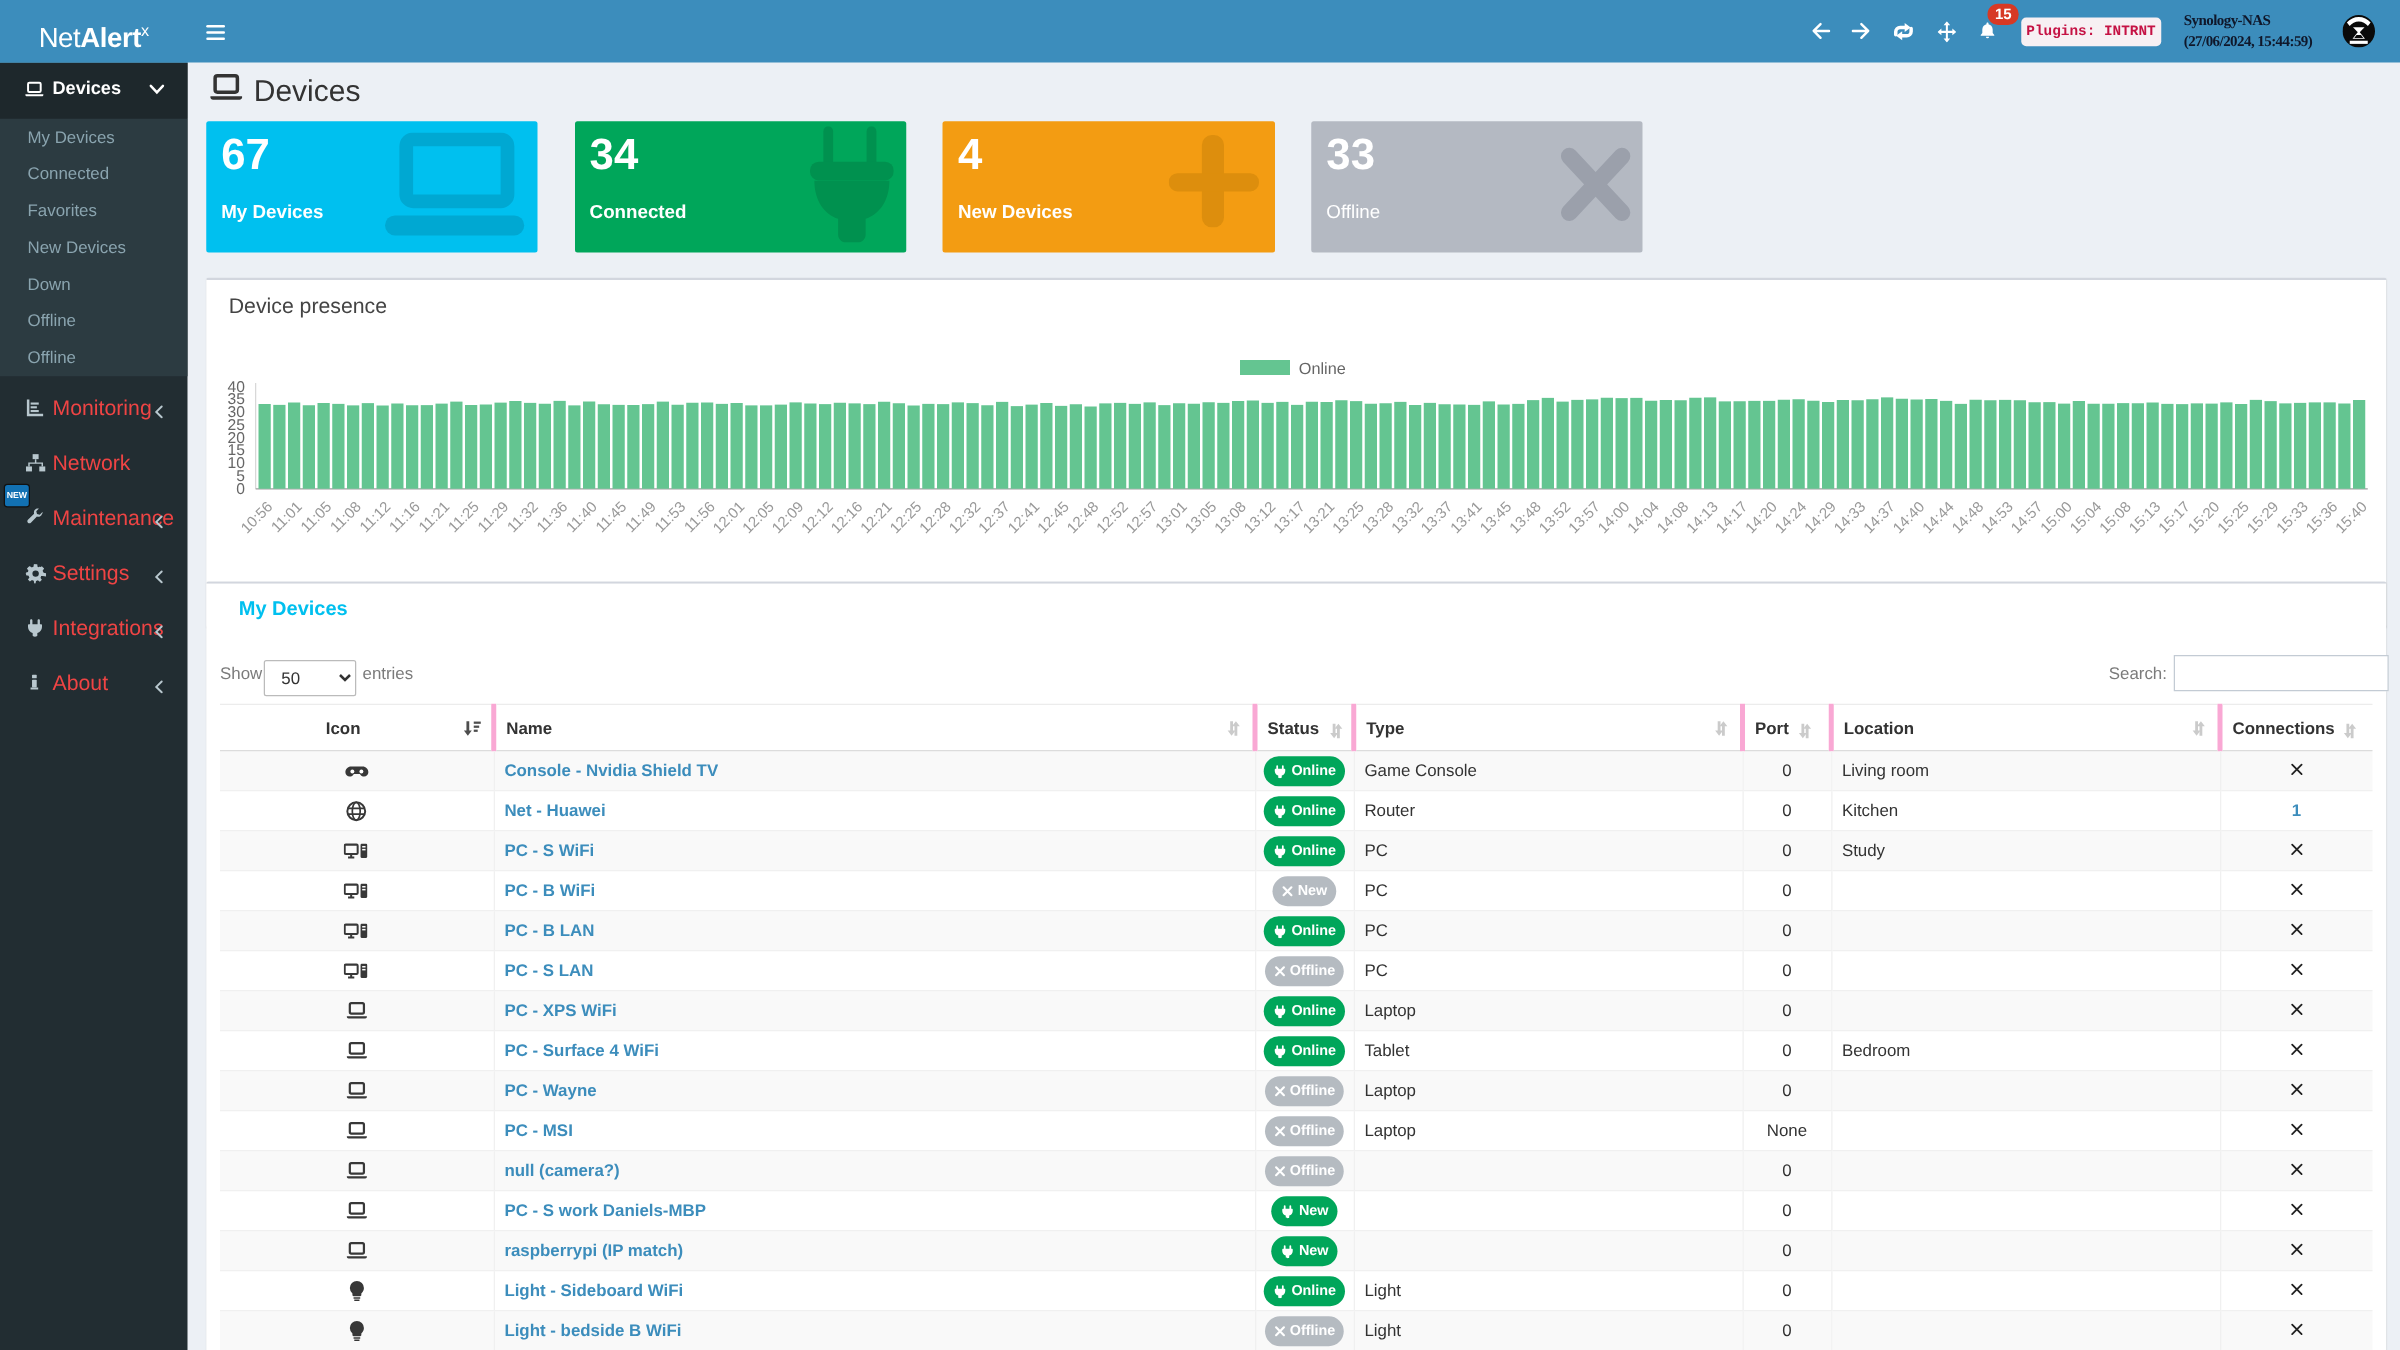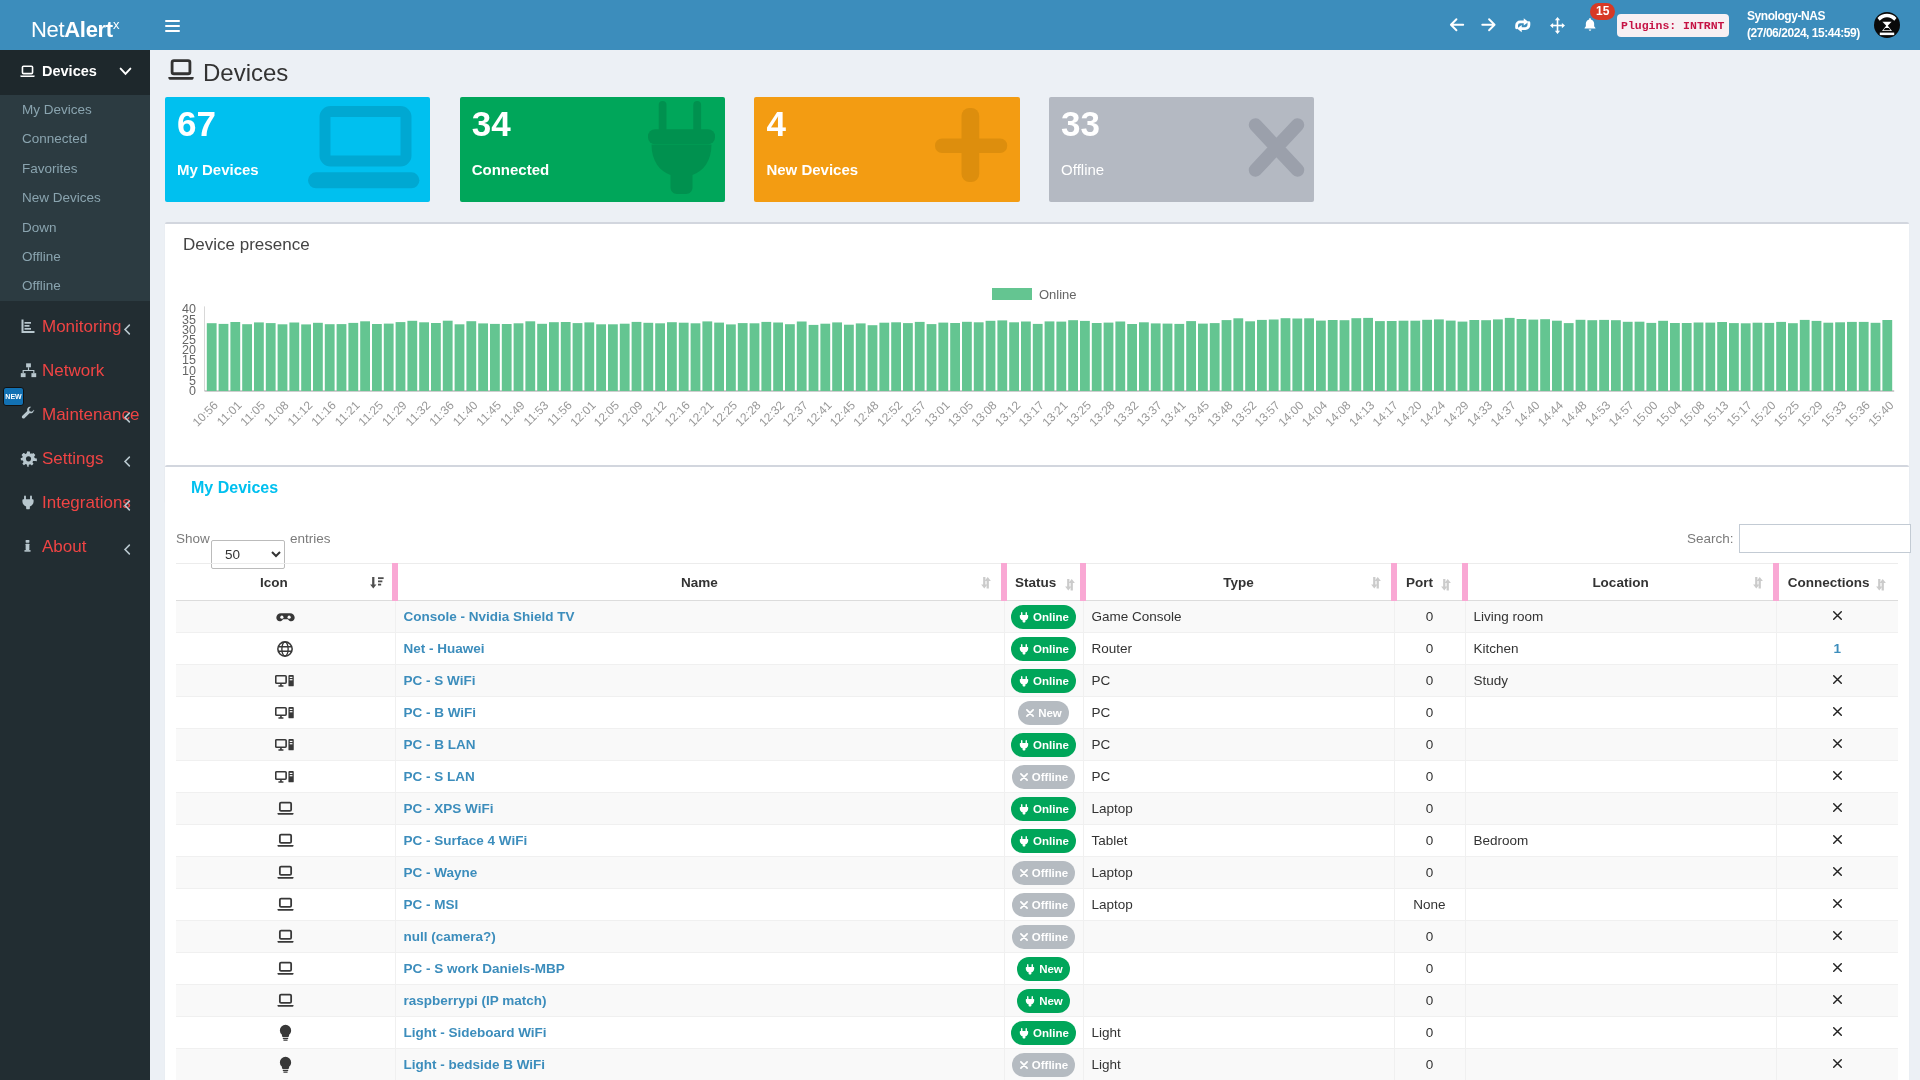--- a/index.html
+++ b/index.html
@@ -7,21 +7,21 @@
 a { text-decoration:none; }
 
 .navbar { position:absolute; left:0; top:0; width:1920px; height:50px; background:#3c8dbc; z-index:5; }
 .logo { position:absolute; left:0; top:0; width:150px; height:50px; background:#3c8dbc; color:#fff; text-align:center; line-height:50px; font-size:22px; letter-spacing:-0.3px; }
 .logo b { font-weight:700; }
 .logo sup { font-size:13px; }
 .hamburger { position:absolute; left:165px; top:19.5px; }
 .hamburger div { width:15px; height:2.6px; background:#fff; margin-bottom:2.5px; border-radius:1px; }
 .nicon { position:absolute; top:16.5px; width:16px; height:16px; color:#fff; }
 .plugpill { position:absolute; left:1617px; top:14px; height:23px; background:#f7f0f3; color:#c51244; font-family:"Liberation Mono",monospace; font-size:11.5px; font-weight:700; line-height:23px; padding:0 4px; border-radius:4px; }
-.nastext { position:absolute; left:1747px; top:8px; color:#ffffff; font-size:12px; letter-spacing:-0.45px; line-height:17px; font-weight:700; }
+.nastext { position:absolute; left:1747px; top:8px; color:#0f172a; font-size:12px; letter-spacing:-0.45px; line-height:17px; font-weight:700;font-family:Liberation Serif, serif; }
 .avatar { position:absolute; left:1874px; top:12px; }
 .badge15 { position:absolute; left:1590px; top:3px; background:#d73925; color:#fff; font-size:12px; font-weight:700; border-radius:9px; padding:1px 6px 2px; }
 
 .sidebar { position:absolute; left:0; top:50px; width:150px; height:1030px; background:#222d32; }
 .mi-active { position:absolute; left:0; top:0; width:150px; height:45px; background:#1e282c; color:#fff; }
 .mi-active .mic { position:absolute; left:19px; top:13px; }
 .mi-active .mtext { position:absolute; left:42px; top:12.5px; font-size:14.5px; font-weight:700; }
 .chev-down { position:absolute; left:119px; top:17px; }
 .submenu { position:absolute; left:0; top:45px; width:150px; height:206px; background:#2c3b41; }
 .submenu a { display:block; height:29.4px; line-height:29.4px; padding-left:22px; color:#8aa4af; font-size:13.5px; }
@@ -51,21 +51,21 @@
 .searchbox { position:absolute; left:1563px; top:0; width:172px; height:29px; border:1px solid #c3cbd4; background:#fff; }
 
 table.dt { position:absolute; left:11px; top:96px; width:1722px; border-collapse:collapse; table-layout:fixed; font-size:13.5px; color:#333; }
 table.dt col.g1 { width:219px; }
 table.dt col.g2 { width:609px; }
 table.dt col.g3 { width:79px; }
 table.dt col.g4 { width:311px; }
 table.dt col.g5 { width:71px; }
 table.dt col.g6 { width:311px; }
 table.dt col.g7 { width:122px; }
-table.dt th { height:37px; font-size:13.5px; font-weight:700; text-align:center; border-top:1px solid #ececec; border-bottom:1px solid #dcdcdc; border-left:6px solid #f9a8d4; padding:0 8px; white-space:nowrap; position:relative; }
+table.dt th { height:37px; font-size:13.5px; font-weight:700; text-align:left; border-top:1px solid #ececec; border-bottom:1px solid #dcdcdc; border-left:4px solid #f9a8d4; padding:0 8px; white-space:nowrap; position:relative; }
 table.dt th:first-child { border-left:none; }
 table.dt th .sr { position:absolute; right:7px; top:11px; }
 table.dt td { height:32px; border-bottom:1px solid #f0f0f0; border-left:1px solid #f0f0f0; padding:0 8px; overflow:hidden; white-space:nowrap; }
 table.dt td:first-child { border-left:none; }
 table.dt tr.odd td { background:#f9f9f9; }
 td.c-icon { text-align:center; }
 td.c-icon svg { vertical-align:middle; }
 td.c-name a { color:#3c8dbc; font-weight:700; }
 td.c-status { text-align:center; padding:0 !important; }
 td.c-port { text-align:center; }
@@ -476,21 +476,21 @@
       <text x="1675.1" y="177.0" font-size="12" fill="#999" text-anchor="end" transform="rotate(-45 1675.1 177.0)" dy="10">15:33</text>
       <text x="1698.7" y="177.0" font-size="12" fill="#999" text-anchor="end" transform="rotate(-45 1698.7 177.0)" dy="10">15:36</text>
       <text x="1722.3" y="177.0" font-size="12" fill="#999" text-anchor="end" transform="rotate(-45 1722.3 177.0)" dy="10">15:40</text>
     </svg>
 </div>
 
 <div class="panel tablepanel">
   <div class="tabletitle">My Devices</div>
   <div class="showrow">
     <span style="position:absolute;left:0;top:7px">Show</span>
-    <select style="position:absolute;left:35px;top:16px"><option>50</option></select>
+    <select style="position:absolute;left:35px;top:4px"><option>50</option></select>
     <span style="position:absolute;left:114px;top:7px">entries</span>
     <span class="searchlbl">Search:</span>
     <div class="searchbox"></div>
   </div>
   <table class="dt">
     <colgroup>
         <col class="g1">
         <col class="g2">
         <col class="g3">
         <col class="g4">

